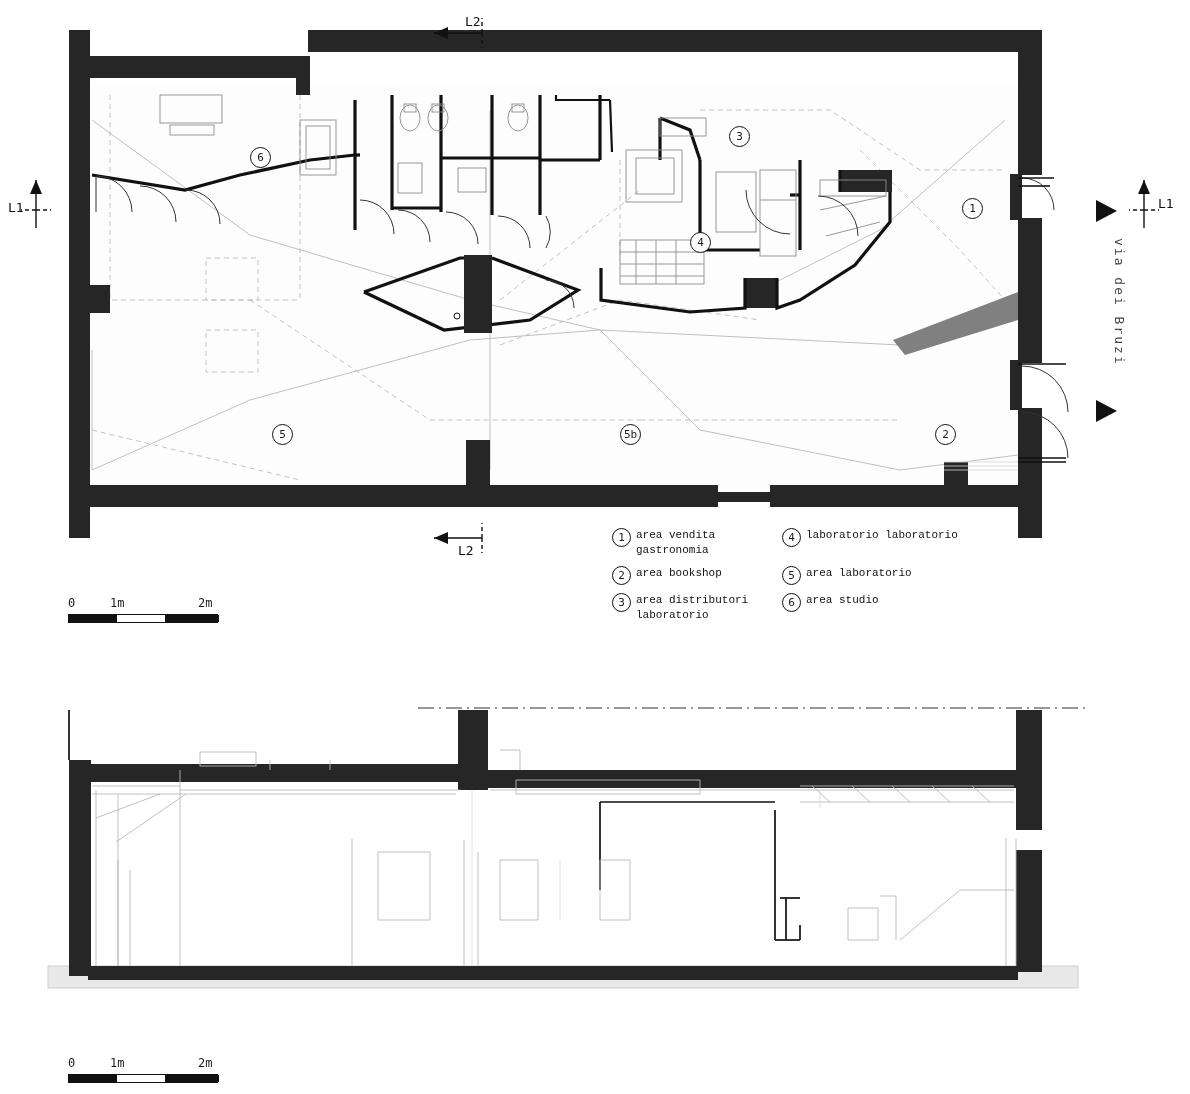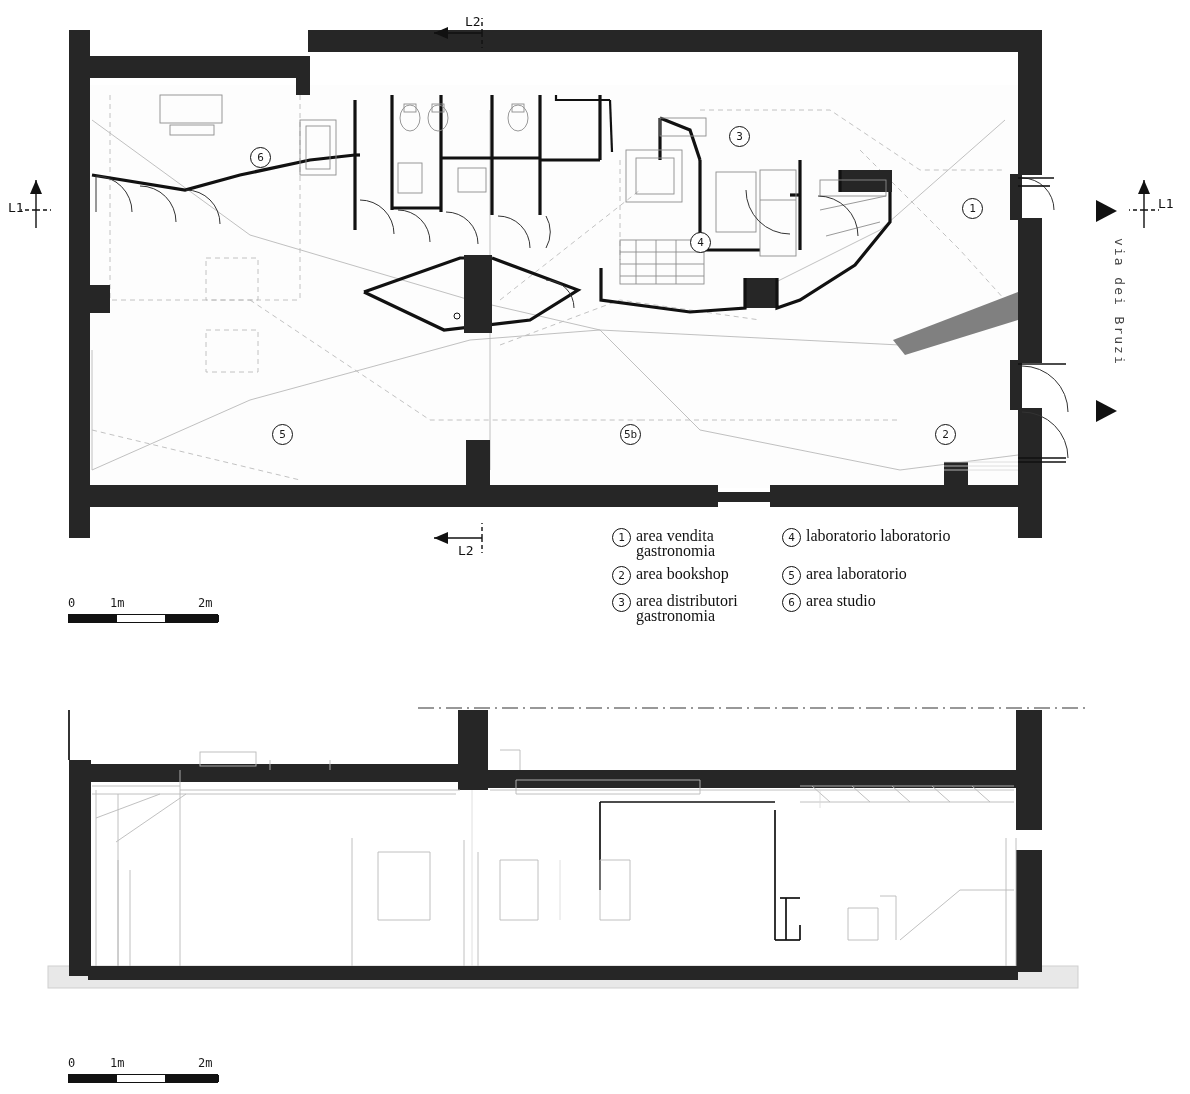--- a/index.html
+++ b/index.html
@@ -9,21 +9,21 @@
   .lbl{position:absolute;font-family:"DejaVu Sans Mono",monospace;font-size:13px;letter-spacing:0px;color:#111;white-space:pre;}
   .vert{position:absolute;font-family:"DejaVu Sans Mono",monospace;font-size:13px;color:#444;
         writing-mode:vertical-rl;text-orientation:mixed;letter-spacing:2px;}
   .legend{position:absolute;left:612px;top:528px;width:420px;}
   .legend-row{display:flex;align-items:flex-start;margin-bottom:8px;}
   .legend-col{display:flex;align-items:flex-start;width:170px;}
   .legend-col.wide{width:210px;}
   .num{width:17px;height:17px;border:1px solid #111;border-radius:50%;display:inline-block;
        font-size:11px;line-height:17px;text-align:center;margin-right:5px;flex:none;
        font-family:"DejaVu Sans Mono",monospace;background:#fff;}
-  .legend-text{font-size:16px;line-height:15px;font-family:Liberation Serif, serif;color:#111;}
+  .legend-text{font-size:11px;line-height:15px;font-family:Liberation Mono, monospace;color:#111;}
   .scalebar{position:absolute;font-family:"DejaVu Sans Mono",monospace;}
   .scalebar .ticks{position:relative;height:16px;width:150px;}
   .scalebar .tk{position:absolute;top:0;font-size:12px;}
   .scalebar .bar{position:relative;width:150px;height:9px;margin-top:2px;border:1px solid #111;box-sizing:border-box;}
   .scalebar .seg{position:absolute;top:0;height:100%;background:#111;}
   .roomnum{position:absolute;width:19px;height:19px;border:1px solid #111;border-radius:50%;
            font-size:11px;line-height:19px;text-align:center;background:#fff;
            font-family:"DejaVu Sans Mono",monospace;}
 </style>
 </head>
@@ -266,21 +266,21 @@
       </div>
       <div class="legend-col wide">
         <span class="num">5</span>
         <span class="legend-text" style="white-space:pre-line">area laboratorio</span>
       </div>
     </div>
     <div class="legend-row">
       <div class="legend-col">
         <span class="num">3</span>
         <span class="legend-text" style="white-space:pre-line">area distributori
-gastronomia</span>
+laboratorio</span>
       </div>
       <div class="legend-col wide">
         <span class="num">6</span>
         <span class="legend-text" style="white-space:pre-line">area studio</span>
       </div>
     </div>
   </div>
 
   <div class="scalebar" style="left:68px;top:596px;">
     <div class="ticks">

